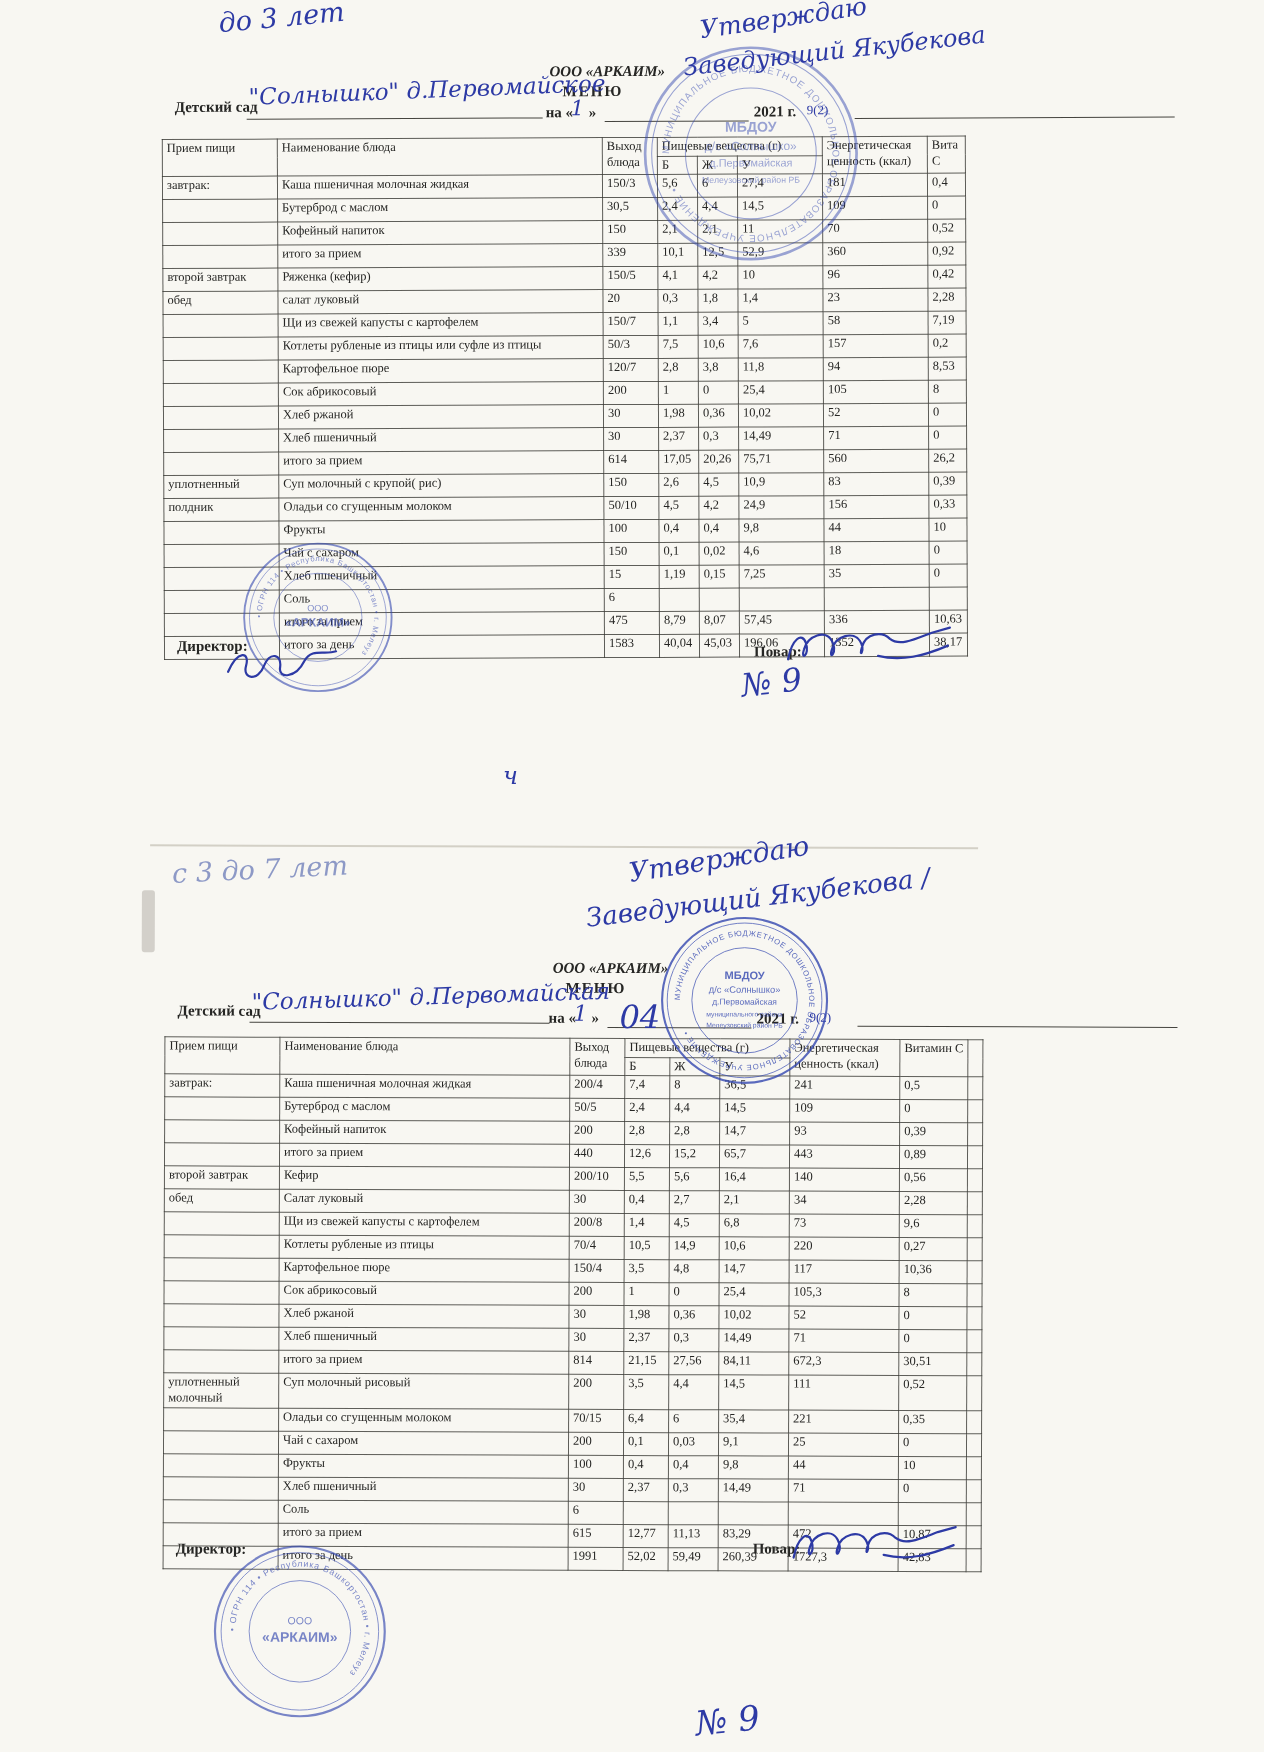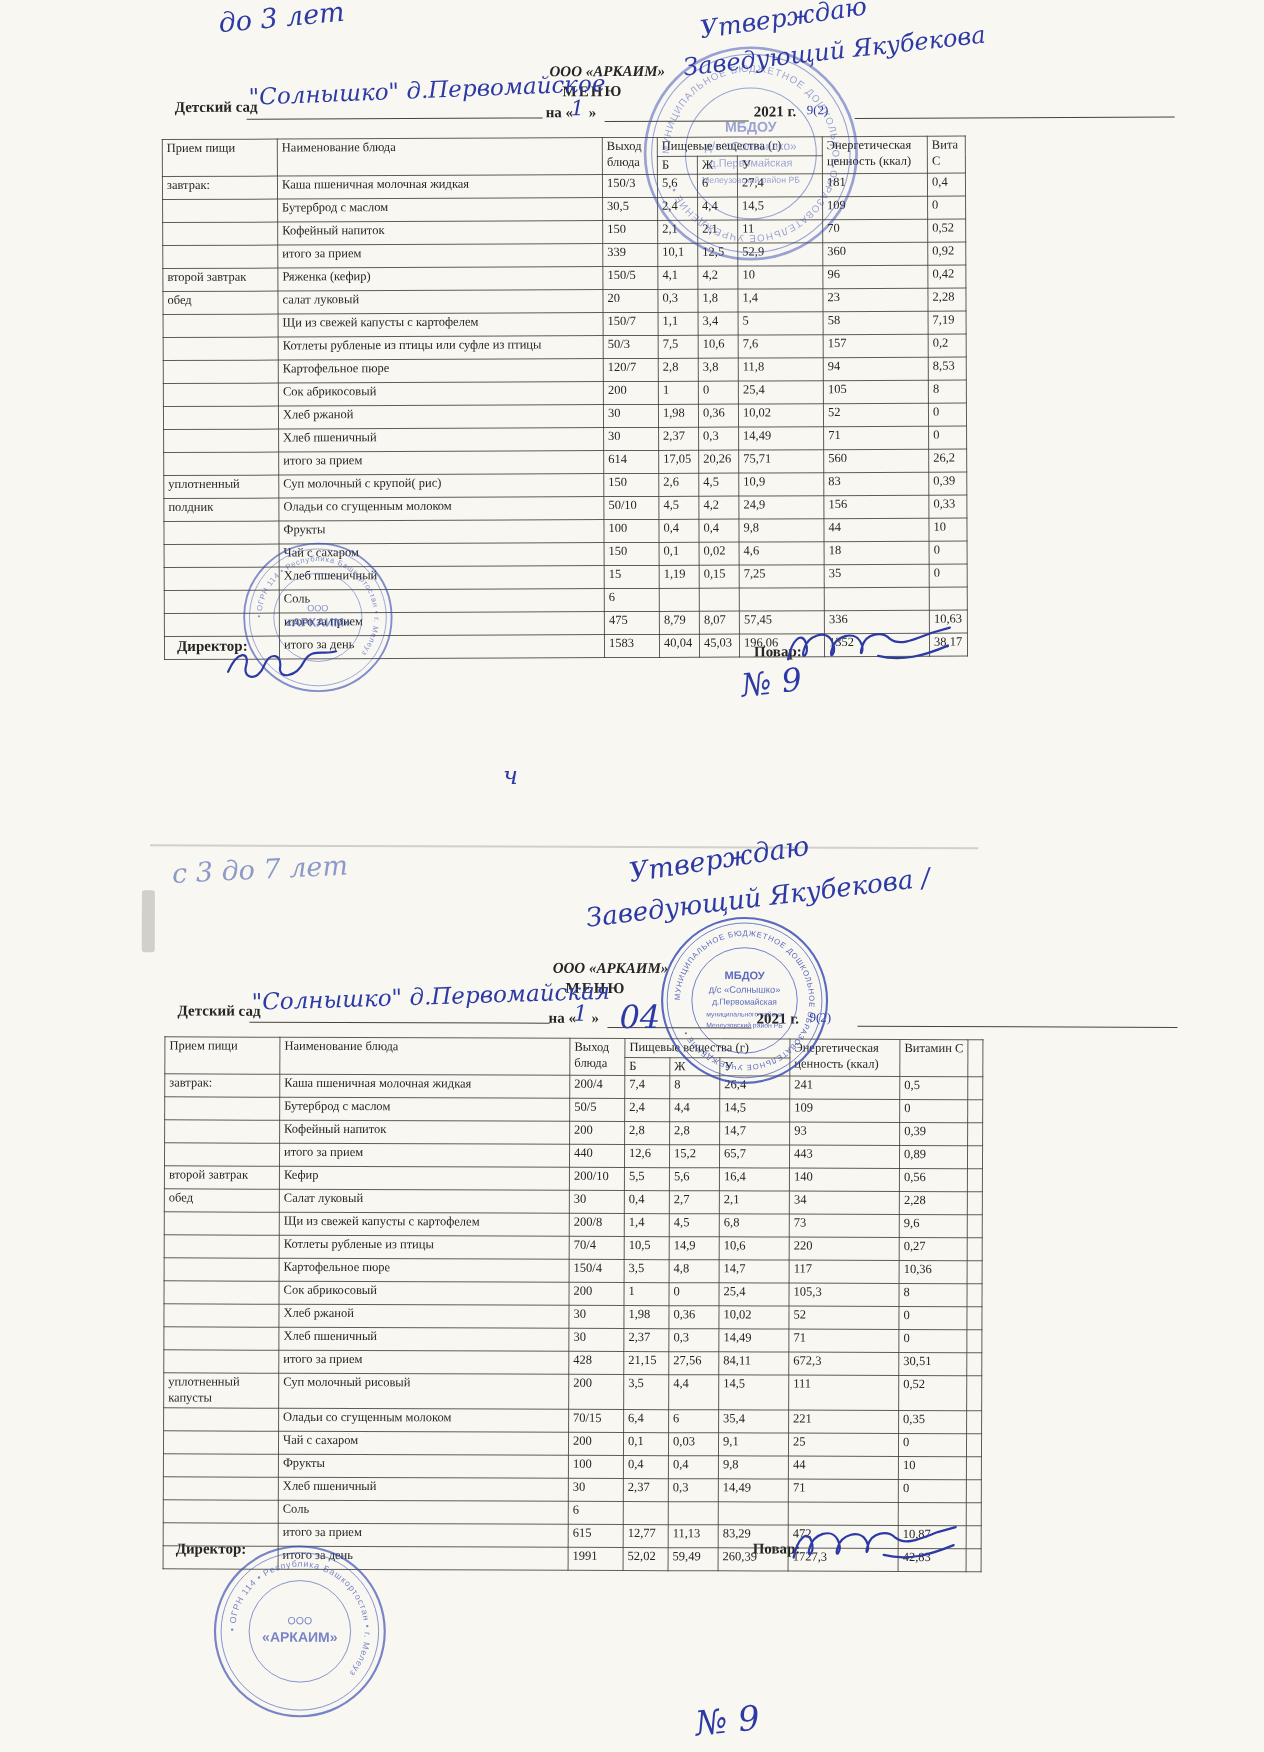--- a/index.html
+++ b/index.html
@@ -405,21 +405,21 @@
           <th>У</th>
         </tr>
       </thead>
       <tbody>
           <tr>
             <td>завтрак:</td>
             <td>Каша пшеничная молочная жидкая</td>
             <td>200/4</td>
             <td>7,4</td>
             <td>8</td>
-            <td>26,4</td>
+            <td>36,5</td>
             <td>241</td>
             <td>0,5</td>
             <td></td>
           </tr>
           <tr>
             <td></td>
             <td>Бутерброд с маслом</td>
             <td>50/5</td>
             <td>2,4</td>
             <td>4,4</td>
@@ -534,30 +534,30 @@
             <td>2,37</td>
             <td>0,3</td>
             <td>14,49</td>
             <td>71</td>
             <td>0</td>
             <td></td>
           </tr>
           <tr>
             <td></td>
             <td>итого за прием</td>
-            <td>428</td>
+            <td>814</td>
             <td>21,15</td>
             <td>27,56</td>
             <td>84,11</td>
             <td>672,3</td>
             <td>30,51</td>
             <td></td>
           </tr>
           <tr>
-            <td>уплотненный капусты</td>
+            <td>уплотненный молочный</td>
             <td>Суп молочный рисовый</td>
             <td>200</td>
             <td>3,5</td>
             <td>4,4</td>
             <td>14,5</td>
             <td>111</td>
             <td>0,52</td>
             <td></td>
           </tr>
           <tr>

